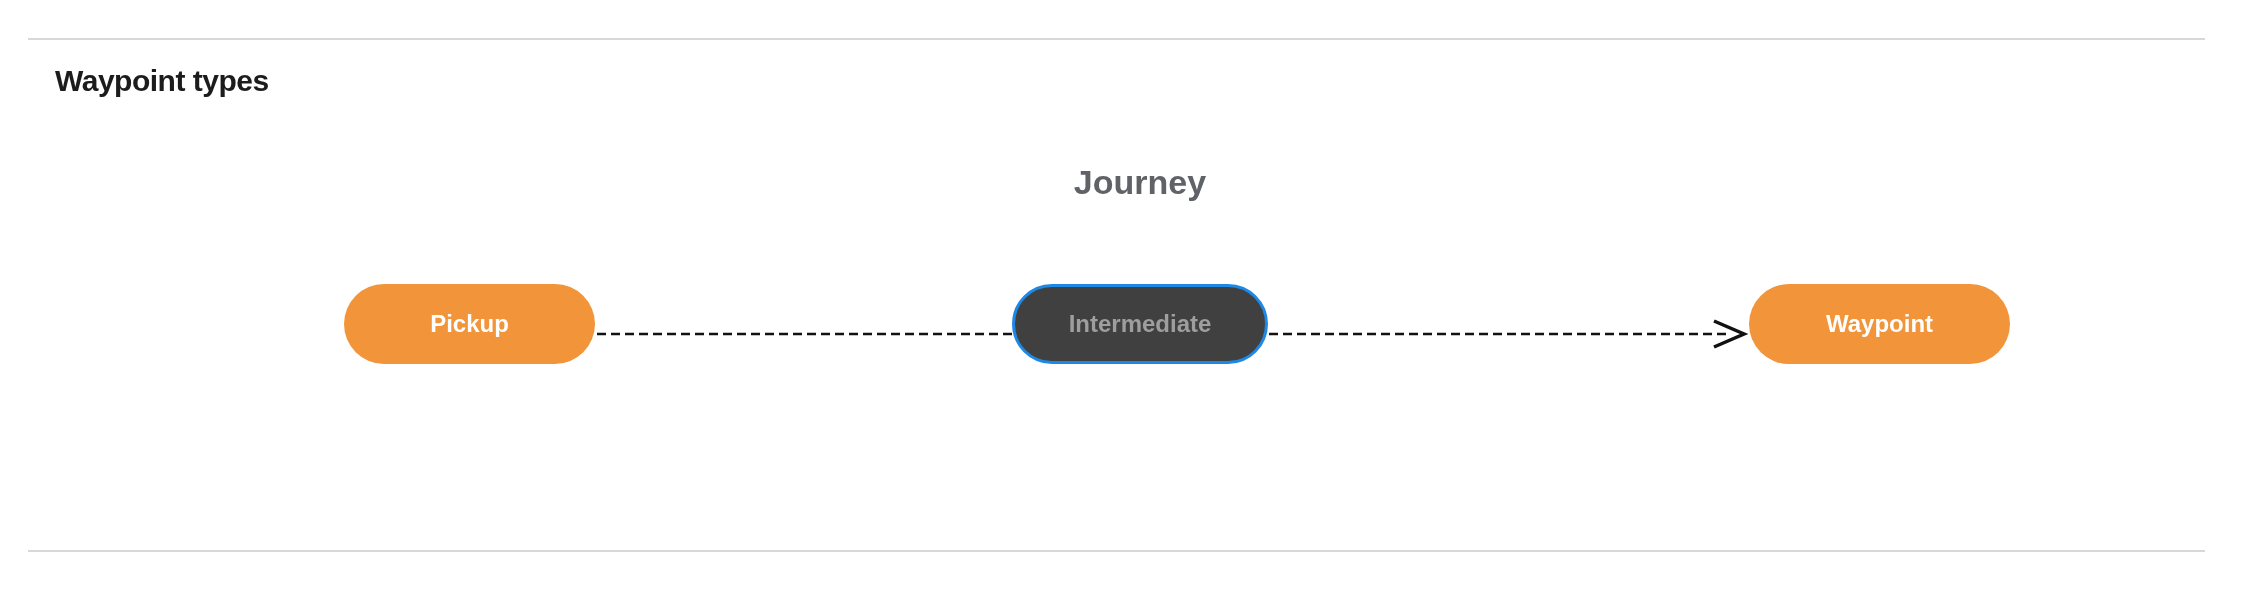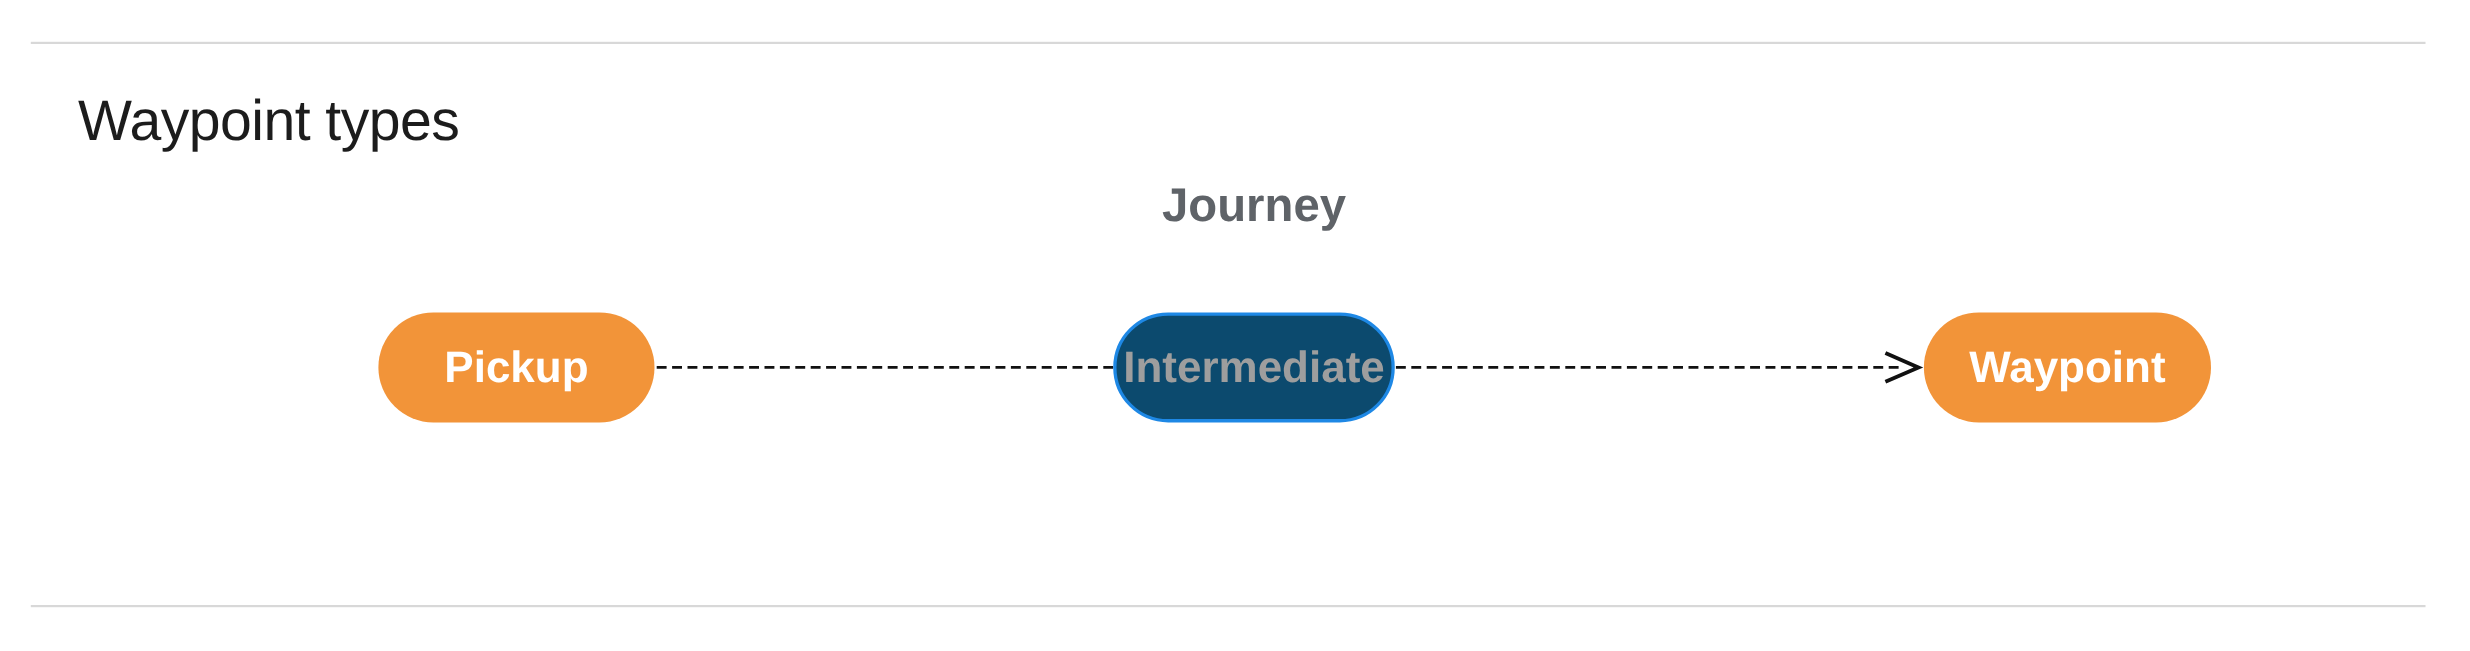--- a/index.html
+++ b/index.html
@@ -21,63 +21,63 @@
     height: 2px;
     background: var(--divider, #d8d8d8);
   }
   #divider-top { top: 38px; }
   #divider-bottom { top: 550px; }
 
   .section-title {
     position: absolute;
     left: 55px;
     top: 64px;
-    margin: 16px;
-    font-size: 52px;
-    font-weight: normal;
+    margin: 0;
+    font-size: 30px;
+    font-weight: bold;
     letter-spacing: -0.5px;
     color: var(--heading-text, #1c1c1c);
     white-space: nowrap;
   }
   .group-label {
     position: absolute;
     left: 1140px;
     top: 163px;
     transform: translateX(-50%);
-    font-size: 43px;
+    font-size: 34px;
     font-weight: bold;
     color: var(--group-label-text, #5f6368);
     white-space: nowrap;
   }
 
   svg.edges {
     position: absolute;
     left: 0;
     top: 0;
   }
 
   .pill {
     position: absolute;
     top: 284px;
-    height: 100px;
+    height: 80px;
     border-radius: 50px;
     display: flex;
     align-items: center;
     justify-content: center;
-    font-size: 40px;
+    font-size: 24px;
     font-weight: bold;
     box-sizing: border-box;
     white-space: nowrap;
   }
   .pill.terminal {
     background: var(--terminal-fill, #f29439);
     color: var(--terminal-text, #ffffff);
   }
   .pill.intermediate {
-    background: #0c4a6e;
+    background: #404040;
     border: 3px solid var(--intermediate-border, #1e88e5);
     color: var(--intermediate-text, #9e9e9e);
   }
   #node-pickup       { left: 344px;  width: 251px; }
   #node-intermediate { left: 1012px; width: 256px; }
   #node-dropoff      { left: 1749px; width: 261px; }
 </style>
 </head>
 <body style="--terminal-fill: #F29439; --terminal-text: #FFFFFF; --intermediate-border: #1E88E5; --intermediate-text: #9E9E9E; --heading-text: #1C1C1C; --group-label-text: #5F6368; --divider: #D8D8D8;">
 

